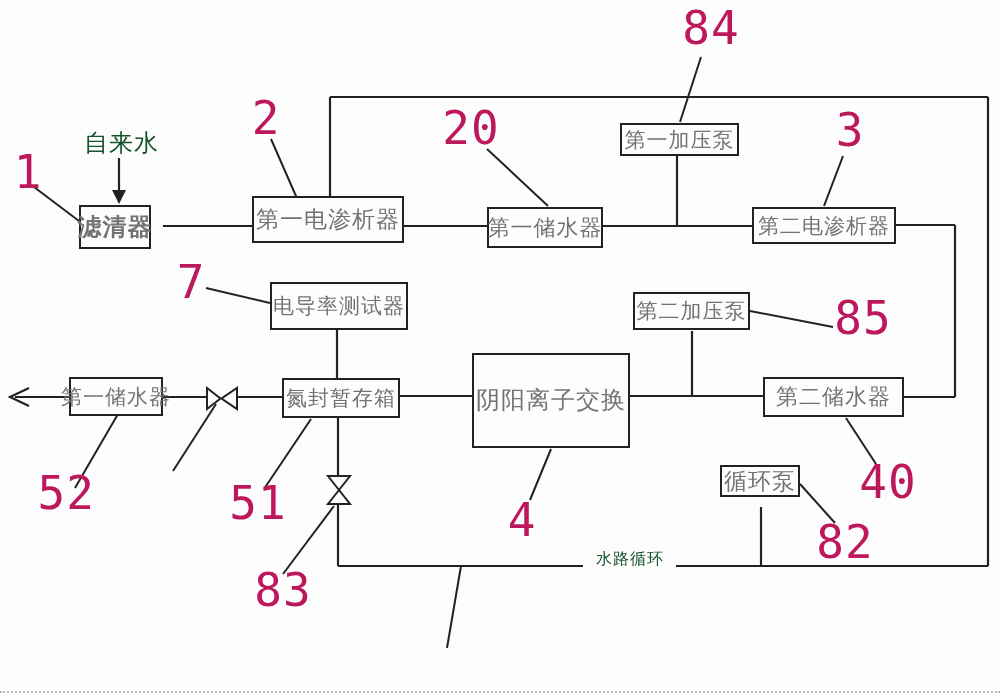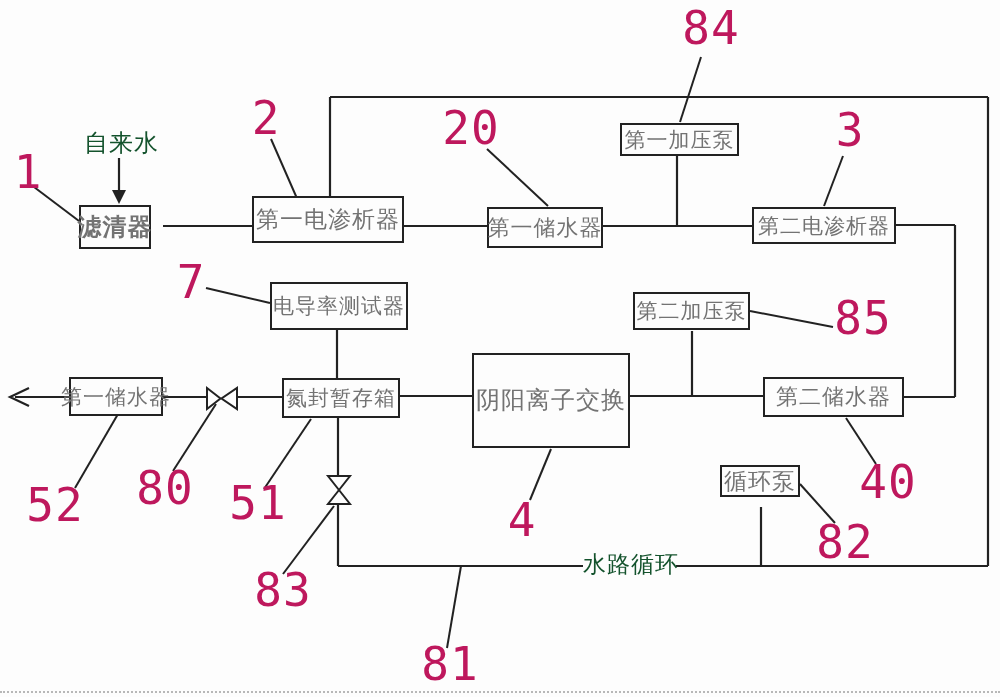--- a/index.html
+++ b/index.html
@@ -147,23 +147,21 @@
   <div class="ref" style="left:0px;width:56px;top:149px;">1</div>
   <div class="ref" style="left:236px;width:60px;top:95px;">2</div>
   <div class="ref" style="left:431px;width:80px;top:105px;">20</div>
   <div class="ref" style="left:820px;width:60px;top:107px;">3</div>
   <div class="ref" style="left:671px;width:80px;top:5px;">84</div>
   <div class="ref" style="left:161px;width:60px;top:259px;">7</div>
   <div class="ref" style="left:823px;width:80px;top:295px;">85</div>
   <div class="ref" style="left:848px;width:80px;top:459px;">40</div>
   <div class="ref" style="left:805px;width:80px;top:519px;">82</div>
   <div class="ref" style="left:492px;width:60px;top:497px;">4</div>
-  <div class="ref" style="left:15px;width:80px;top:482px;">52</div>
-  <div class="ref" style="left:125px;width:80px;top:465px;">80</div>
+  <div class="ref" style="left:15px;width:80px;top:470px;text-align:right;">52</div>
   <div class="ref" style="left:218px;width:80px;top:480px;">51</div>
   <div class="ref" style="left:243px;width:80px;top:567px;">83</div>
-  <div class="ref" style="left:410px;width:80px;top:641px;">81</div>
 
   <div class="annot" style="left:84px;top:127px;width:72px;">自来水</div>
-  <div class="annot" style="left:583px;top:549px;width:94px;font-size:23px;">水路循环</div>
+  <div class="annot" style="left:583px;top:549px;width:94px;font-size:16px;">水路循环</div>
 
   <div class="scan-edge"></div>
 </div>
 
 </body></html>

